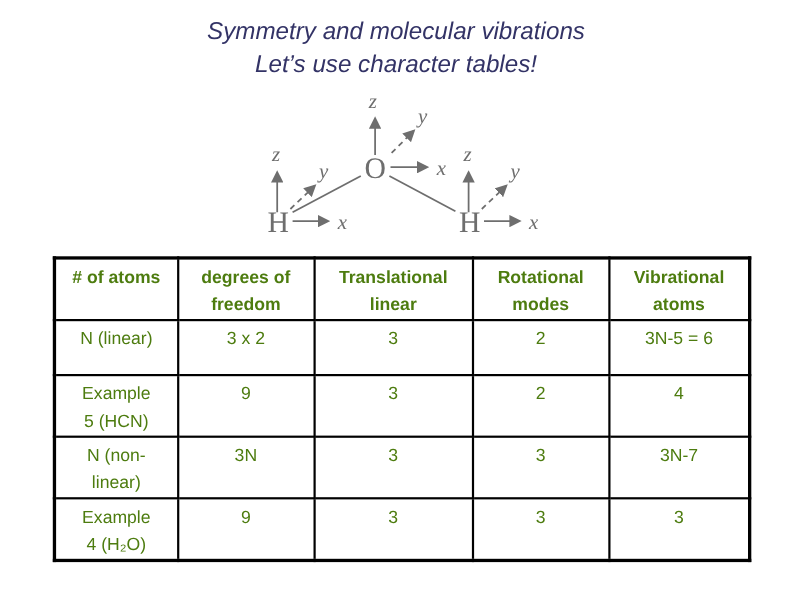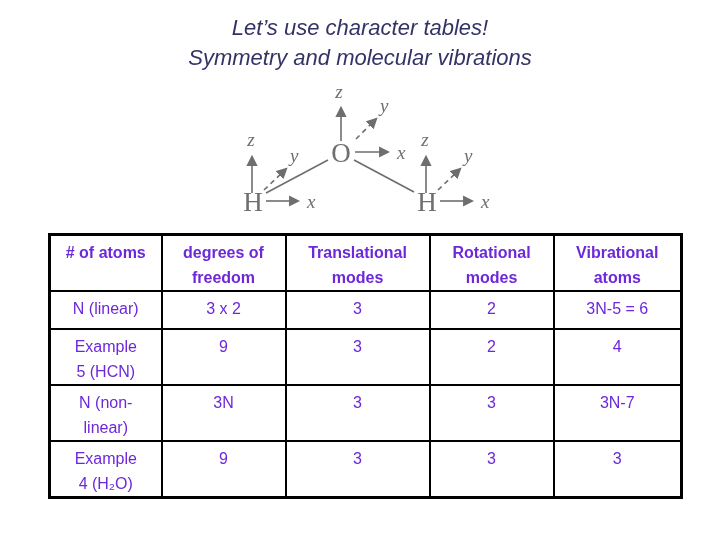--- a/index.html
+++ b/index.html
@@ -18,39 +18,39 @@
   .mol-axis{
     font-family:"Liberation Serif",serif;font-style:italic;font-size:19px;fill:#6e6e6e;
   }
   table.modes{
     position:absolute;left:48px;top:233px;width:632px;
     border-collapse:collapse;table-layout:fixed;
     border:3px solid #000;
   }
   table.modes th, table.modes td{
     border:2px solid #000;vertical-align:top;text-align:center;
-    font-size:16px;color:#6d28d9;padding:4px 2px 0 2px;line-height:25px;
+    font-size:16px;color:#4d7c0f;padding:4px 2px 0 2px;line-height:25px;
     overflow:hidden;
   }
   table.modes th{font-weight:bold;}
   tr.r-header{height:52px;}
-  tr.r-0{height:38px;}
+  tr.r-0{height:50px;}
   tr.r-1{height:53px;}
   tr.r-2{height:49px;}
   tr.r-3{height:55px;}
   .lbl-line{line-height:25px;}
 </style>
 </head>
 <body>
 
 <div class="slide">
 
   <div class="title">
+    <div>Symmetry and molecular vibrations</div>
     <div>Let’s use character tables!</div>
-    <div>Symmetry and molecular vibrations</div>
   </div>
 
   <svg class="molecule" width="282" height="148" viewBox="0 0 282 148">
     <defs>
       <marker id="arr" viewBox="0 0 10 10" refX="8" refY="5" markerWidth="7" markerHeight="7" orient="auto-start-reverse">
         <path d="M0,0 L10,5 L0,10 z" fill="#6e6e6e"></path>
       </marker>
     </defs>
 
     <line x1="100" y1="84" x2="38" y2="117" stroke="#6e6e6e" stroke-width="1.6"></line>
@@ -86,21 +86,21 @@
       <col style="width:112px">
         <col style="width:124px">
         <col style="width:144px">
         <col style="width:124px">
         <col style="width:128px">
     </colgroup>
     <tbody>
         <tr class="r-header">
       <th># of atoms</th>
       <th>degrees of freedom</th>
-      <th>Translational modes</th>
+      <th>Translational linear</th>
       <th>Rotational modes</th>
       <th>Vibrational atoms</th>
     </tr>
     <tr class="r-0">
       <td>
         <div class="lbl-line">N (linear)</div>
         <div class="lbl-line"></div>
       </td>
       <td>3 x 2</td>
       <td>3</td>

